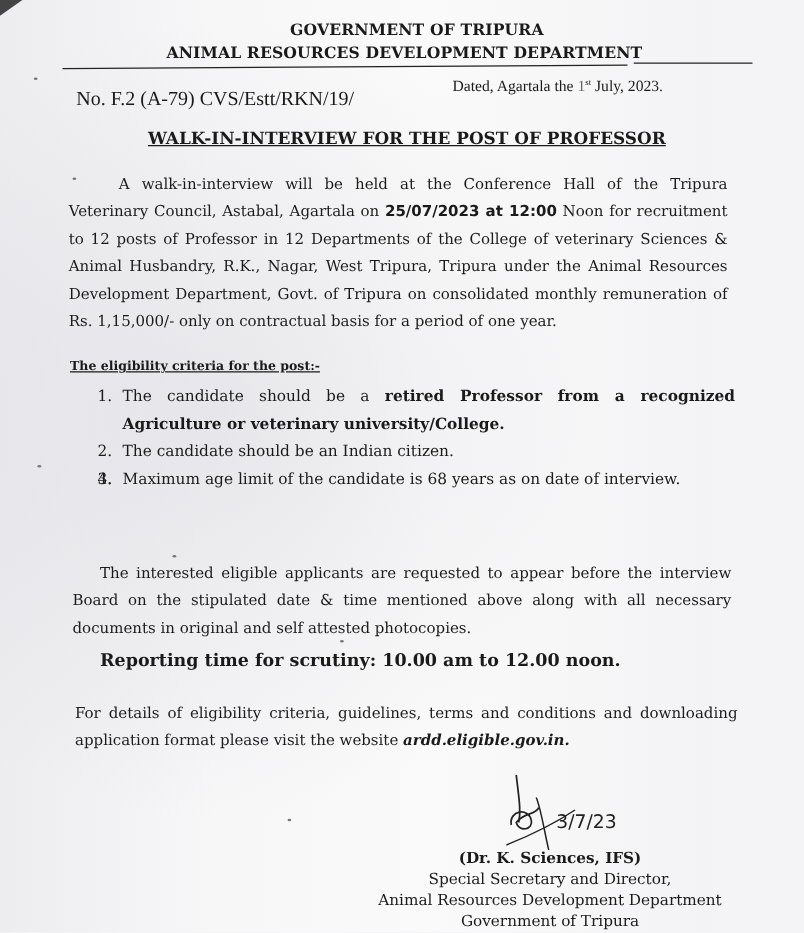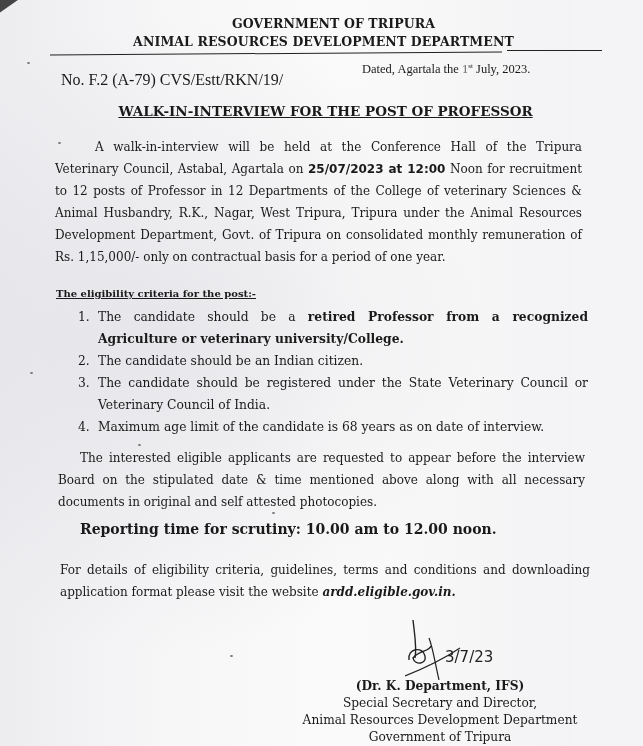--- a/index.html
+++ b/index.html
@@ -97,40 +97,40 @@
 
   <div class="title">WALK-IN-INTERVIEW FOR THE POST OF PROFESSOR</div>
 
   <div class="para p1"><span class="indent"></span><span>A walk-in-interview will be held at the Conference Hall of the Tripura Veterinary Council, Astabal, Agartala on </span><span class="bold-sans">25/07/2023 at 12:00</span><span> Noon for recruitment to 12 posts of Professor in 12 Departments of the College of veterinary Sciences &amp; Animal Husbandry, R.K., Nagar, West Tripura, Tripura under the Animal Resources Development Department, Govt. of Tripura on consolidated monthly remuneration of Rs. 1,15,000/- only on contractual basis for a period of one year.</span></div>
 
   <div class="crit-heading">The eligibility criteria for the post:-</div>
 
   <ul class="crit-list">
     <li><span class="num">1.</span><span>The candidate should be a </span><b>retired Professor from a recognized Agriculture or veterinary university/College.</b></li>
     <li><span class="num">2.</span><span>The candidate should be an Indian citizen.</span></li>
-    <li><span class="num">3.</span><span>The candidate should be registered under the State Veterinary Council or Veterinary Council of India.</span></li>
+    <li><span class="num">3.</span></li>
     <li><span class="num">4.</span><span>Maximum age limit of the candidate is 68 years as on date of interview.</span></li>
   </ul>
 
   <div class="para p2"><span class="indent"></span><span>The interested eligible applicants are requested to appear before the interview Board on the stipulated date &amp; time mentioned above along with all necessary documents in original and self attested photocopies.</span></div>
 
   <div class="reporting">Reporting time for scrutiny: 10.00 am to 12.00 noon.</div>
 
   <div class="para p3"><span>For details of eligibility criteria, guidelines, terms and conditions and downloading application format please visit the website </span><a class="website">ardd.eligible.gov.in.</a></div>
 
   <svg class="signature" viewBox="0 0 110 62">
     <path d="M8 2 C 10 20, 12 30, 10 40" stroke="#222" stroke-width="1.4" fill="none"></path>
     <path d="M4 42 C 2 30, 18 28, 20 38 C 22 46, 10 48, 8 40 C 14 32, 24 34, 26 28" stroke="#222" stroke-width="1.4" fill="none"></path>
     <path d="M0 58 C 20 50, 40 40, 55 30" stroke="#222" stroke-width="1.2" fill="none"></path>
     <path d="M24 20 C 28 30, 30 45, 34 62" stroke="#222" stroke-width="1.2" fill="none"></path>
     <text x="40" y="44" font-size="15" font-family="DejaVu Sans, sans-serif" fill="#222">3/7/23</text>
   </svg>
 
   <div class="sig-block">
-    <div class="sig-name">(Dr. K. Department, IFS)</div>
+    <div class="sig-name">(Dr. K. Sciences, IFS)</div>
     <div>Special Secretary and Director,</div>
     <div>Animal Resources Development Department</div>
     <div>Government of Tripura</div>
   </div>
 
   <div class="speck" style="left:27px;top:62px;"></div>
   <div class="speck" style="left:58px;top:142px;"></div>
   <div class="speck" style="left:30px;top:372px;"></div>
   <div class="speck" style="left:138px;top:444px;"></div>
   <div class="speck" style="left:272px;top:512px;"></div>

